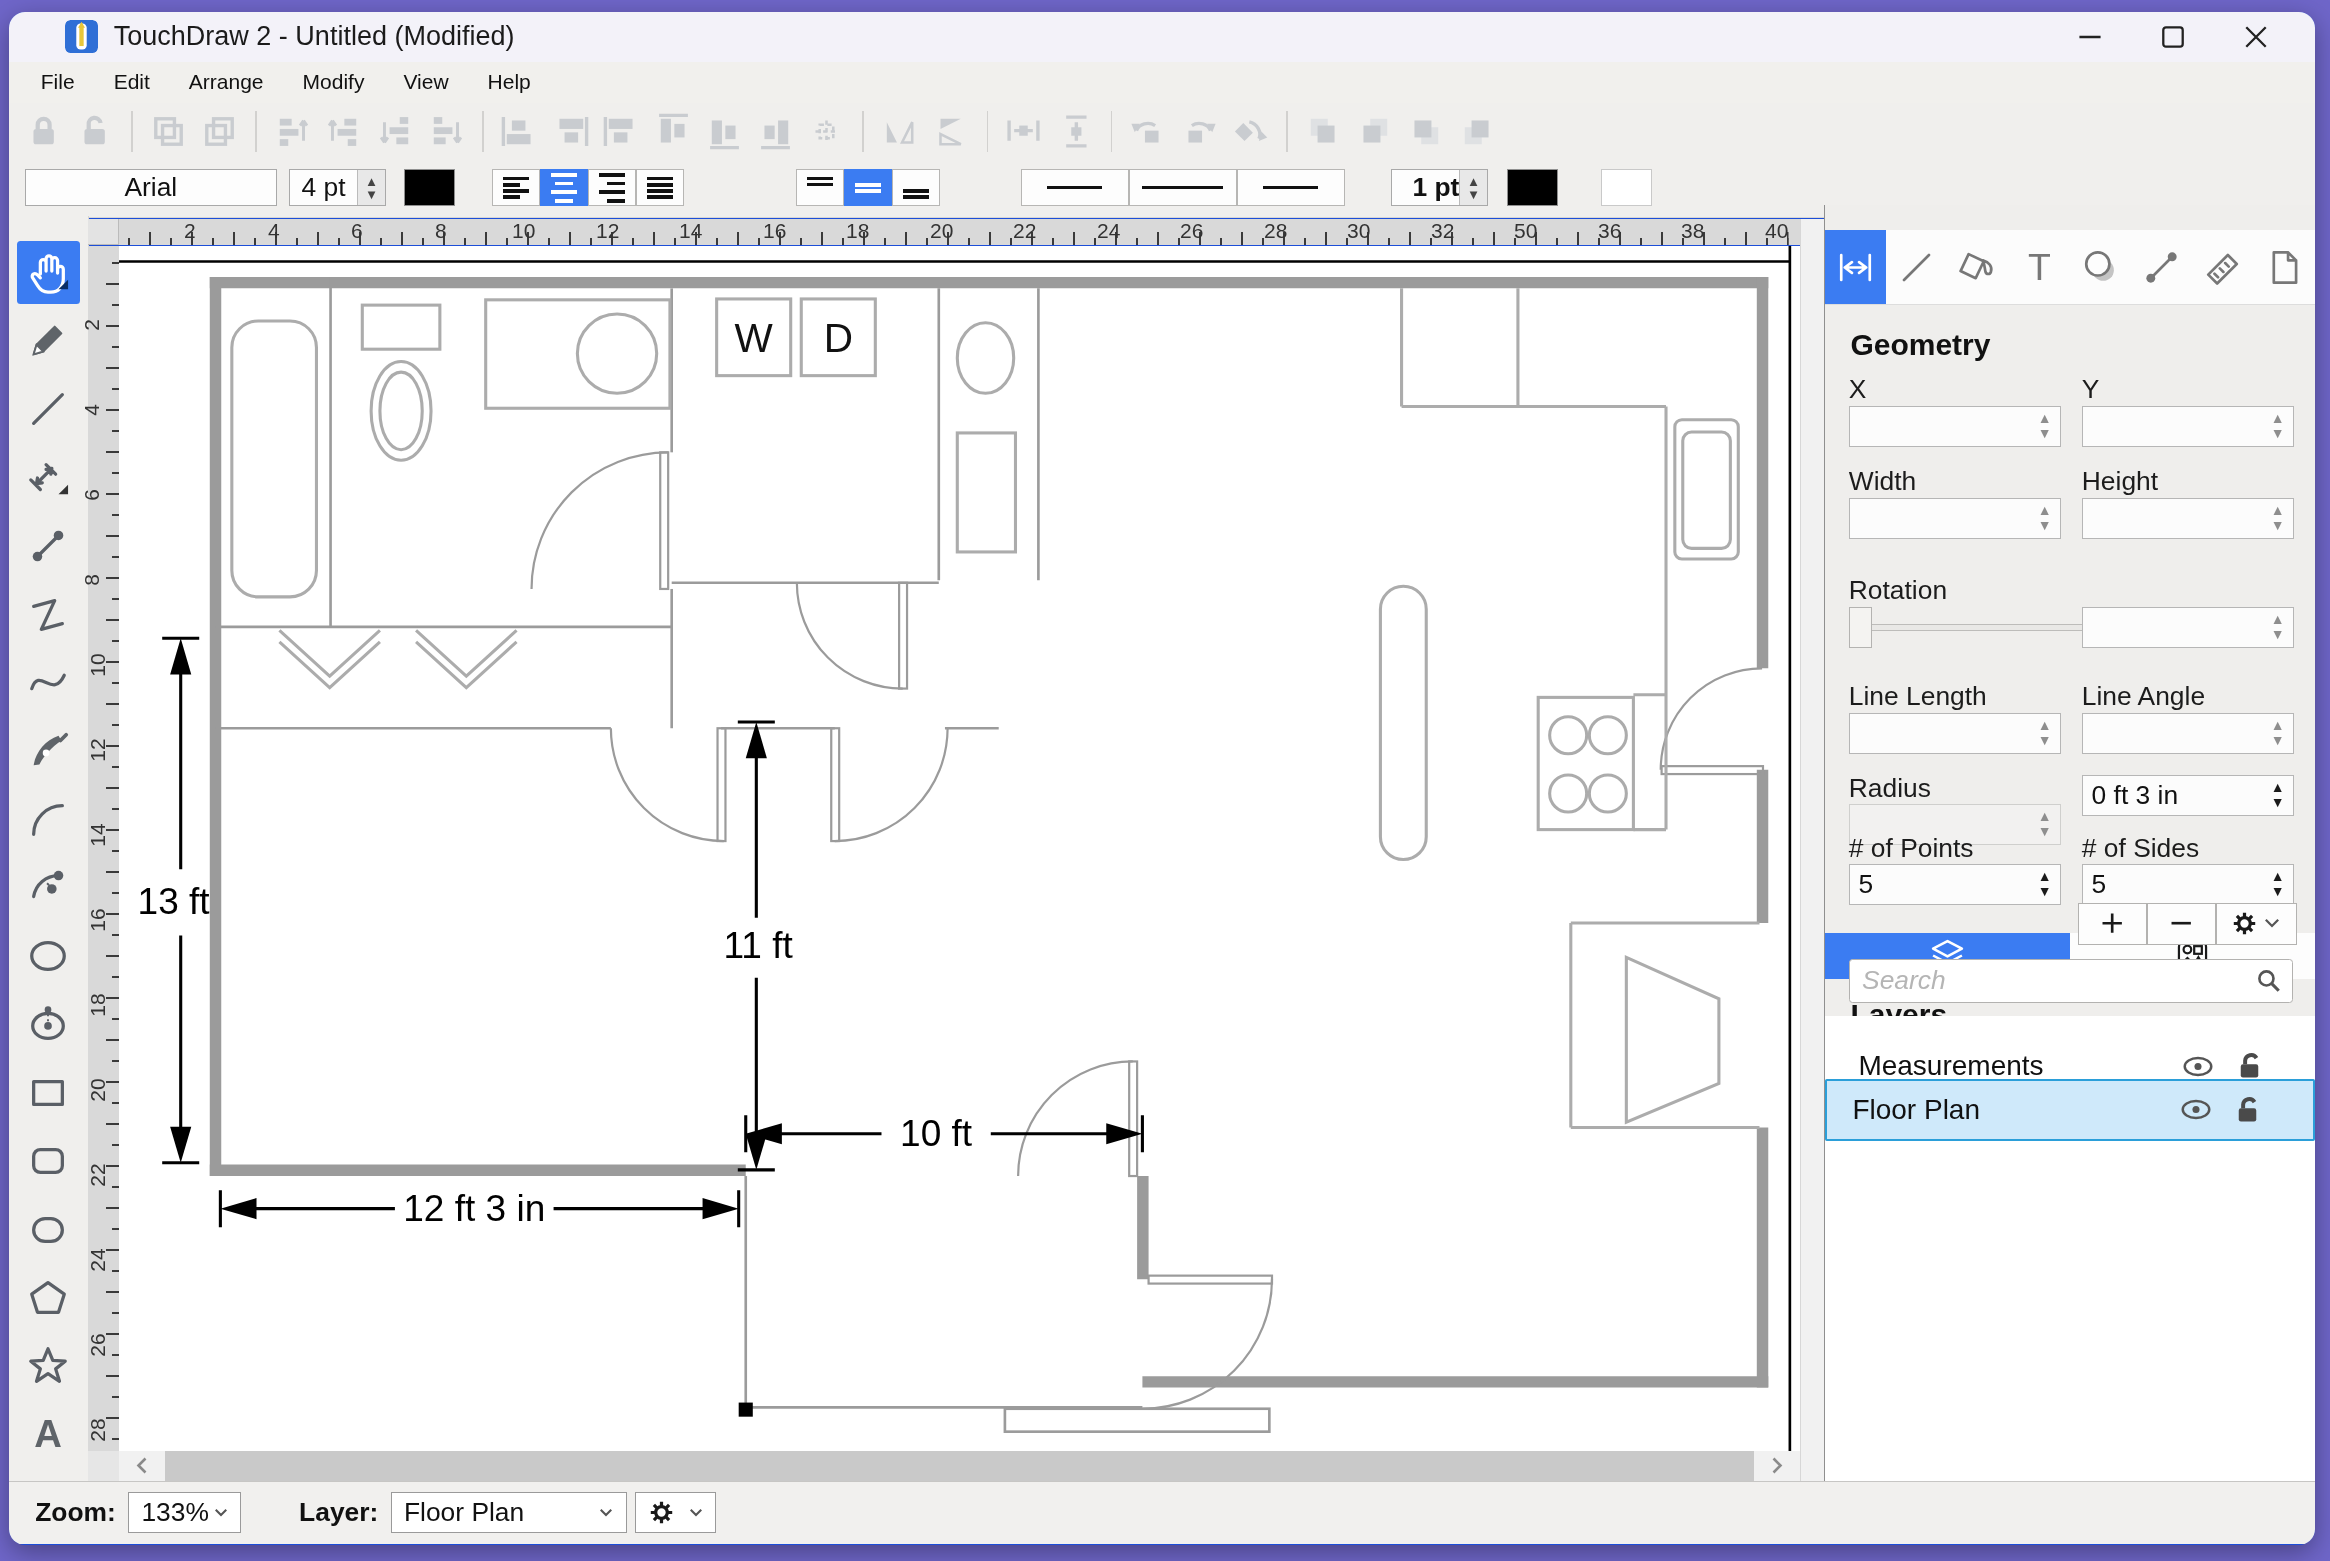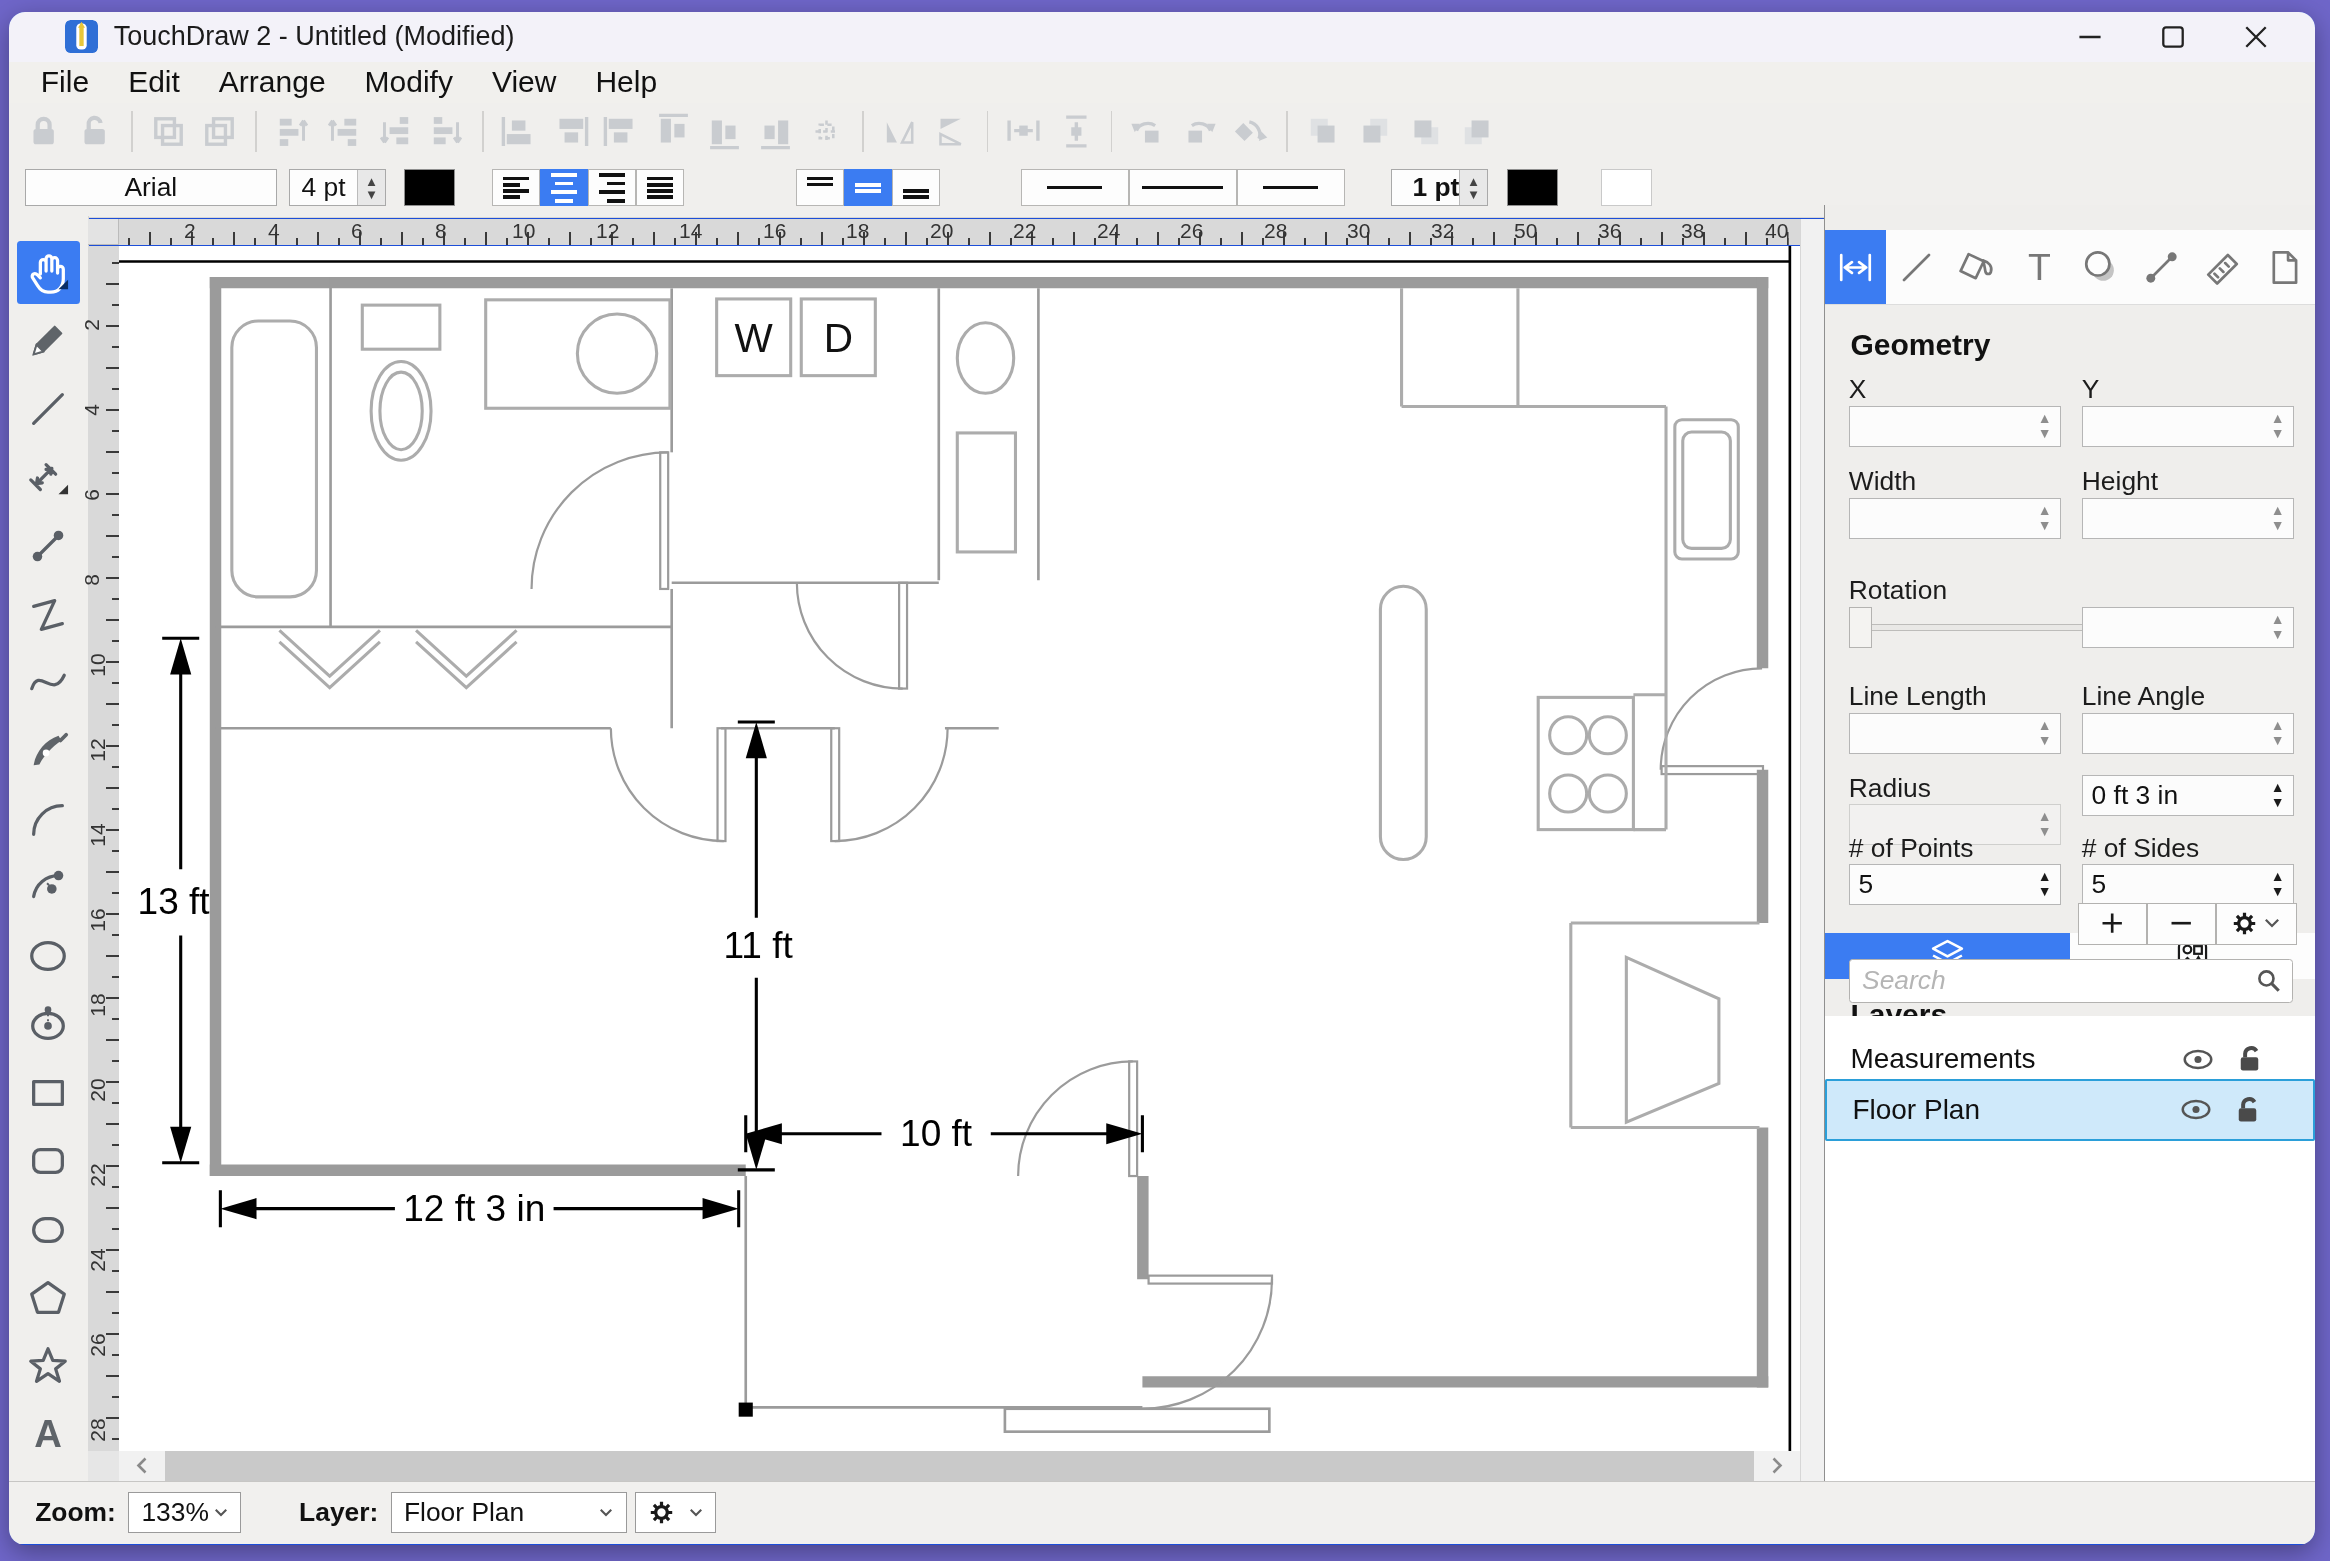--- a/index.html
+++ b/index.html
@@ -6,21 +6,21 @@
   body{width:2330px;height:1562px;background:#6f66c9;font-family:"Liberation Sans",sans-serif;position:relative;overflow:hidden;-webkit-font-smoothing:antialiased;}
   #win{position:absolute;left:8.8px;top:11.5px;width:2306px;height:1533px;background:#1d4ed8;border-radius:16px;overflow:hidden;box-shadow:0 7px 26.4px rgba(0,0,0,.35);}
   
   .titlebar{position:absolute;left:0;top:0;width:100%;height:50px;background:#f3f2f9;display:flex;align-items:center;}
   .appicon{width:33px;height:33px;margin-left:56px;border-radius:5.3px;flex:0 0 auto;}
   .title{margin-left:16px;font-size:27px;color:#1b1b1b;}
   .wbtns{position:absolute;right:17.6px;top:0;height:50px;display:flex;}
   .wbtn{width:83px;height:50px;display:flex;align-items:center;justify-content:center;}
   
   .menubar{position:absolute;left:0;top:50px;width:100%;height:41px;background:#f1f0ed;display:flex;align-items:center;padding-left:32px;box-sizing:border-box;}
-  .mitem{font-size:30px;color:#111;margin-right:39px;}
+  .mitem{font-size:21px;color:#111;margin-right:39px;}
   
   .tb1{position:absolute;left:0;top:91px;width:100%;height:58px;background:#f0efed;border-bottom:0.9px solid #e2e1df;display:flex;align-items:center;}
   .tgroup{display:flex;align-items:center;gap:12.3px;padding:0 16px;}
   .tsep{width:1.8px;height:41px;background:#d2d1cf;}
   .dico{width:39px;height:39px;}
   .tb2{position:absolute;left:0;top:149px;width:100%;height:56px;background:#f0efed;border-bottom:0.9px solid #d8d7d5;}
   .combo{position:absolute;top:8.8px;height:37px;background:#fdfdfd;border:1.8px solid #a9a9a9;display:flex;align-items:center;justify-content:center;font-size:26.4px;color:#111;box-sizing:border-box;}
   .spinbtns{width:26.4px;height:100%;background:#e8e8e8;border-left:0.9px solid #bbb;display:flex;flex-direction:column;align-items:center;justify-content:center;color:#444;font-size:13.2px;line-height:13.2px;}
   .well{position:absolute;top:8.8px;height:37px;width:51px;border:1.8px solid #8f8f8f;box-sizing:border-box;}
   .bgroup{position:absolute;top:8.8px;height:37px;display:flex;}
@@ -797,21 +797,21 @@
     </div>
     <div class="search">
       <input placeholder="Search" style="">
       <svg width="26.4" height="26.4" viewBox="0 0 30 30" style="margin-right:10.6px;">
           <circle cx="13" cy="13" r="8" fill="none" stroke="#555" stroke-width="3"></circle>
           <path d="M19,19 L27,27" stroke="#555" stroke-width="3.6"></path>
         </svg>
     </div>
 
     <div class="llist">
-      <div class="lrow" style="top:13px;">
+      <div class="lrow" style="top:20px;padding-left:8px;">
         <span class="lname">Measurements</span>
         <span class="licons">
           <svg width="32" height="23" viewBox="0 0 36 26">
               <ellipse cx="18" cy="13" rx="15" ry="9.5" fill="none" stroke="#555" stroke-width="2.8"></ellipse>
               <circle cx="18" cy="13" r="4" fill="#555"></circle>
             </svg>
           <svg width="25" height="28" viewBox="0 0 28 32">
               <rect x="4" y="14" width="20" height="15" rx="2.5" fill="#4a4a4a"></rect>
               <path d="M9,14 v-4 a7,7 0 0 1 13,-3" stroke="#4a4a4a" stroke-width="4.5" fill="none"></path>
             </svg>

